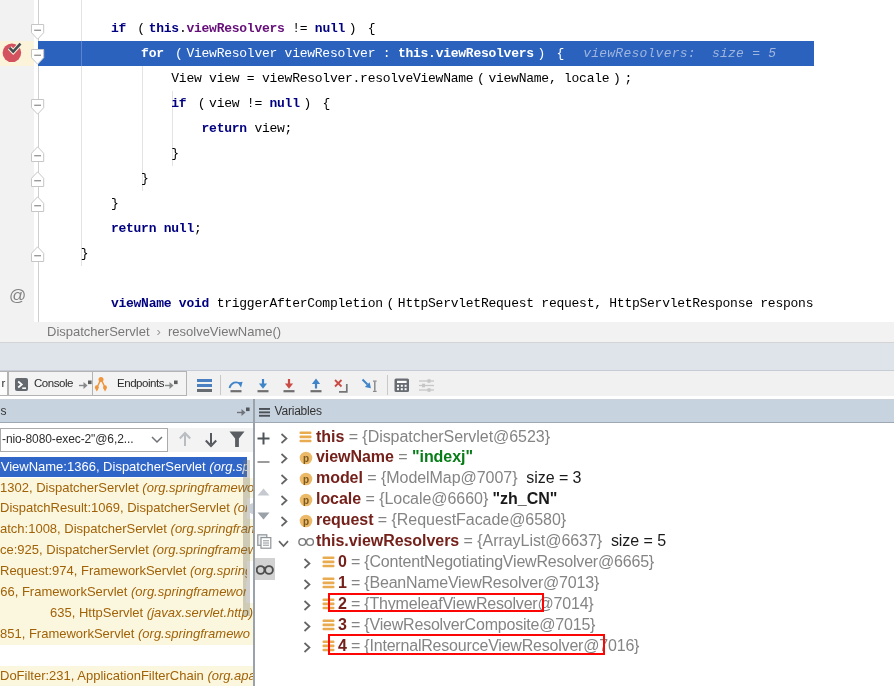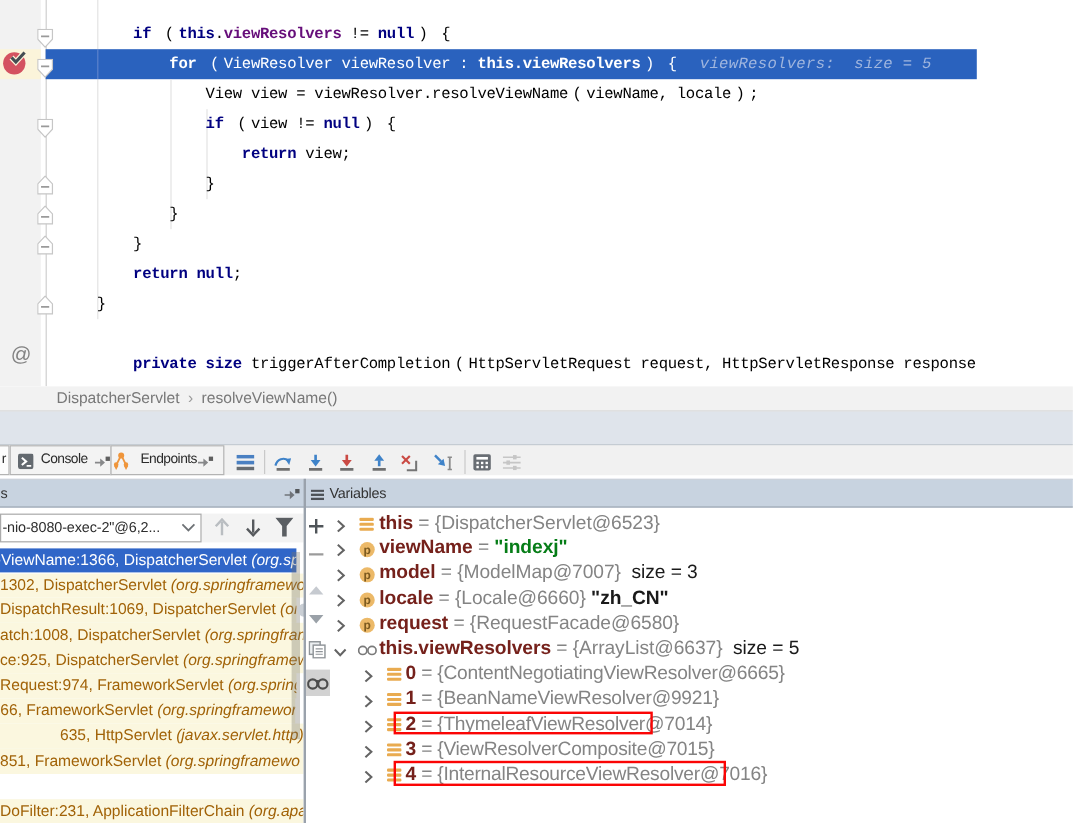--- a/index.html
+++ b/index.html
@@ -63,21 +63,21 @@
   <div class="code" style="top:16px;"><span class="k">        if</span> <span class="fw">(</span><span class="k">this</span>.<span class="f">viewResolvers</span> != <span class="k">null</span><span class="fw">)</span> {</div>
   <div class="code" style="top:41px;"><span class="wb">            for</span><span class="wt"> </span><span class="fw wt">(</span><span class="wt">ViewResolver viewResolver : </span><span class="wb">this.viewResolvers</span><span class="fw wt">)</span><span class="wt"> {  </span><span class="hint">viewResolvers:  size = 5</span></div>
   <div class="code" style="top:66px;">                View view = viewResolver.resolveViewName<span class="fw">(</span>viewName, locale<span class="fw">)</span>;</div>
   <div class="code" style="top:91px;"><span class="k">                if</span> <span class="fw">(</span>view != <span class="k">null</span><span class="fw">)</span> {</div>
   <div class="code" style="top:116px;"><span class="k">                    return</span> view;</div>
   <div class="code" style="top:141px;">                }</div>
   <div class="code" style="top:166px;">            }</div>
   <div class="code" style="top:191px;">        }</div>
   <div class="code" style="top:216px;"><span class="k">        return null</span>;</div>
   <div class="code" style="top:241px;">    }</div>
-  <div class="code" style="top:291px;"><span class="k">        private size</span> triggerAfterCompletion<span class="fw">(</span>HttpServletRequest request, HttpServletResponse response,</div>
+  <div class="code" style="top:291px;"><span class="k">        viewName void</span> triggerAfterCompletion<span class="fw">(</span>HttpServletRequest request, HttpServletResponse response,</div>
 
   <svg class="abs" style="left:1px;top:42px;" width="24" height="24">
     <circle cx="10.9" cy="10.8" r="9.3" fill="#d45260"></circle>
     <path d="M8.6,5.9 L12.2,9.7 L19.5,1.7" stroke="#fbf4da" stroke-width="4.6" fill="none"></path>
     <path d="M8.6,5.9 L12.2,9.7 L19.5,1.7" stroke="#454d53" stroke-width="2.6" fill="none"></path>
   </svg>
 
   <svg class="fold" style="top:23.5px;" width="14" height="17">
       <path d="M0.5,0.5 H12.7 V8.7 L6.6,15.2 L0.5,8.7 Z" fill="#fff" stroke="#c6c6c6"></path>
       <line x1="3.2" y1="6.3" x2="10" y2="6.3" stroke="#9a9a9a" stroke-width="1.4"></line>
@@ -299,21 +299,21 @@
   <path d="M7.6,5.2 Q8.8,4 10,5.2" fill="none" stroke="#4e4e4e" stroke-width="1.6"></path>
 </svg>
 <div id="tree">
   <div class="vrow" style="left:39px;top:5px;"><span class="vn">this</span><span class="vg"> = {DispatcherServlet@6523}</span></div>
   <div class="vrow" style="left:39px;top:25.9px;"><span class="vn">viewName</span><span class="vg"> = </span><span class="vs">"indexj"</span></div>
   <div class="vrow" style="left:39px;top:46.8px;"><span class="vn">model</span><span class="vg"> = {ModelMap@7007}</span><span class="vb">  size = 3</span></div>
   <div class="vrow" style="left:39px;top:67.7px;"><span class="vn">locale</span><span class="vg"> = {Locale@6660} </span><span class="vb" style="font-weight:bold;">"zh_CN"</span></div>
   <div class="vrow" style="left:39px;top:88.6px;"><span class="vn">request</span><span class="vg"> = {RequestFacade@6580}</span></div>
   <div class="vrow" style="left:39px;top:109.5px;"><span class="vn">this.viewResolvers</span><span class="vg"> = {ArrayList@6637}</span><span class="vb">  size = 5</span></div>
   <div class="vrow" style="left:61px;top:130.4px;letter-spacing:-0.2px;"><span class="vn">0</span><span class="vg"> = {ContentNegotiatingViewResolver@6665}</span></div>
-  <div class="vrow" style="left:61px;top:151.3px;letter-spacing:-0.2px;"><span class="vn">1</span><span class="vg"> = {BeanNameViewResolver@9921}</span></div>
+  <div class="vrow" style="left:61px;top:151.3px;letter-spacing:-0.2px;"><span class="vn">1</span><span class="vg"> = {BeanNameViewResolver@7013}</span></div>
   <div class="vrow" style="left:61px;top:172.2px;letter-spacing:-0.2px;"><span class="vn">2</span><span class="vg"> = {ThymeleafViewResolver@7014}</span></div>
   <div class="vrow" style="left:61px;top:193.1px;letter-spacing:-0.2px;"><span class="vn">3</span><span class="vg"> = {ViewResolverComposite@7015}</span></div>
   <div class="vrow" style="left:61px;top:214px;letter-spacing:-0.2px;"><span class="vn">4</span><span class="vg"> = {InternalResourceViewResolver@7016}</span></div>
 
   <svg class="chev" style="left:3px;top:11px;" width="8" height="11">
       <path d="M1.5,1 L6.5,5.5 L1.5,10" stroke="#646464" stroke-width="1.7" fill="none"></path>
     </svg>
   <svg class="chev" style="left:3px;top:31.9px;" width="8" height="11">
       <path d="M1.5,1 L6.5,5.5 L1.5,10" stroke="#646464" stroke-width="1.7" fill="none"></path>
     </svg>

